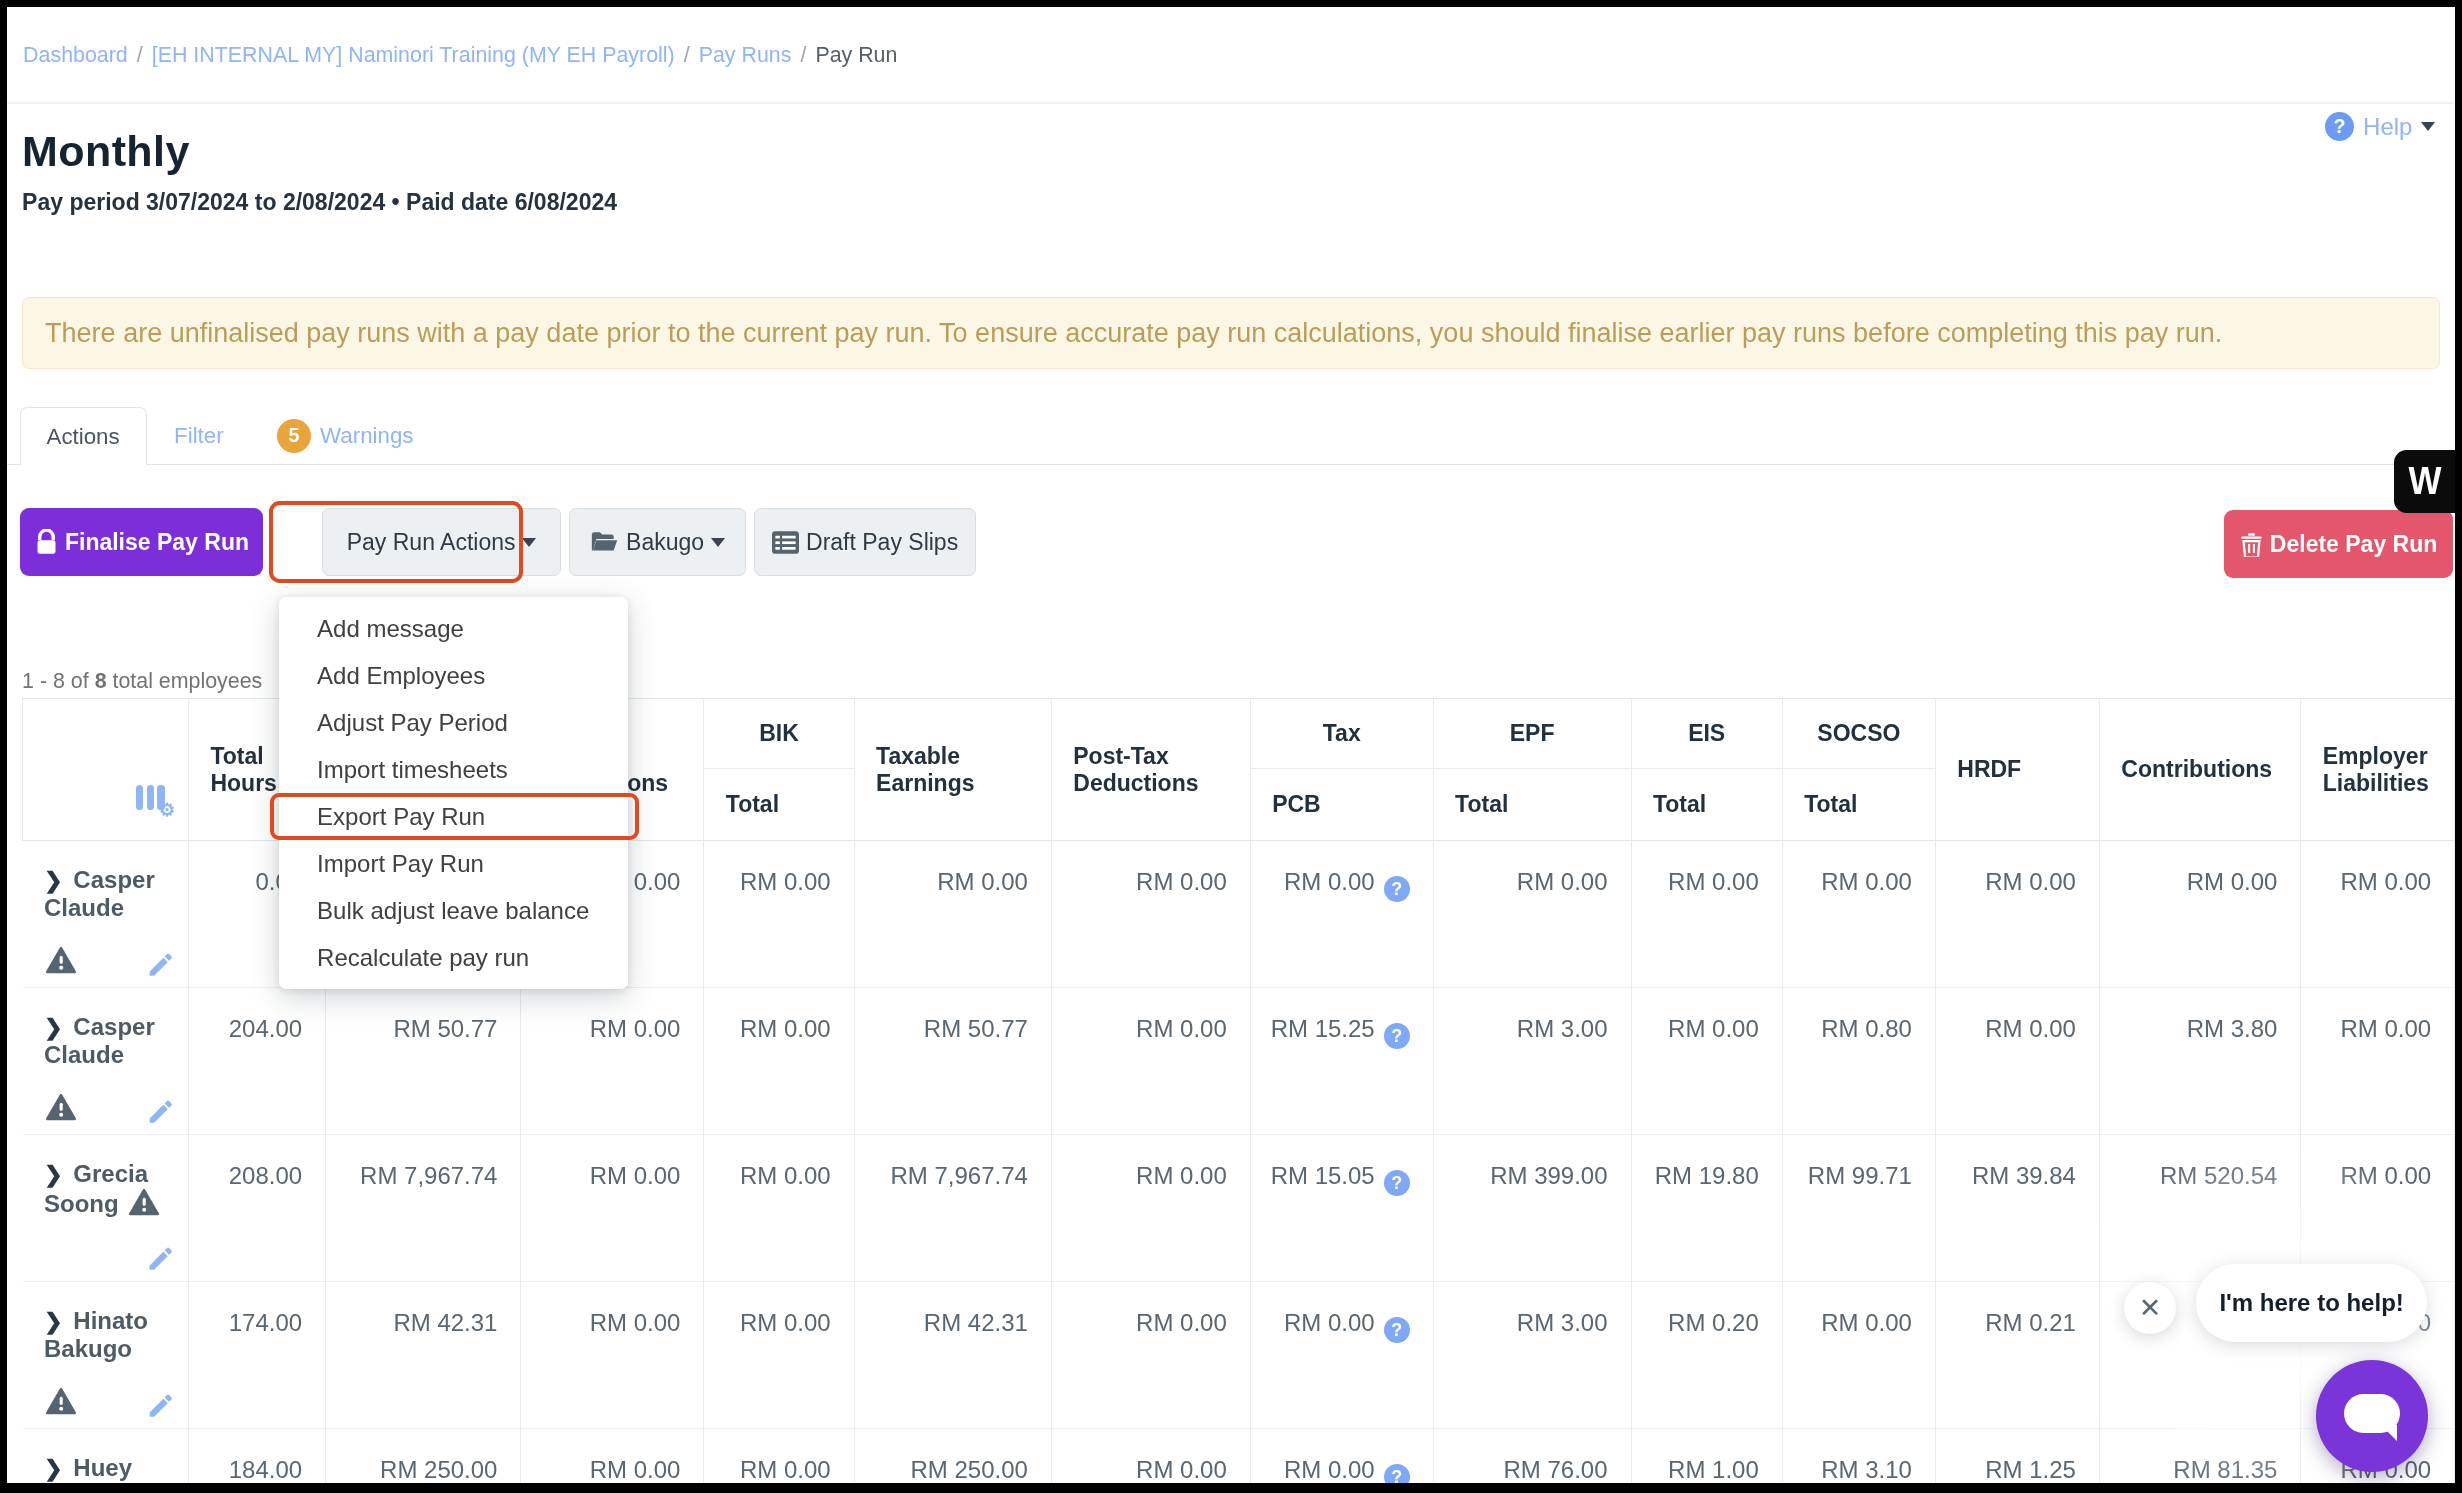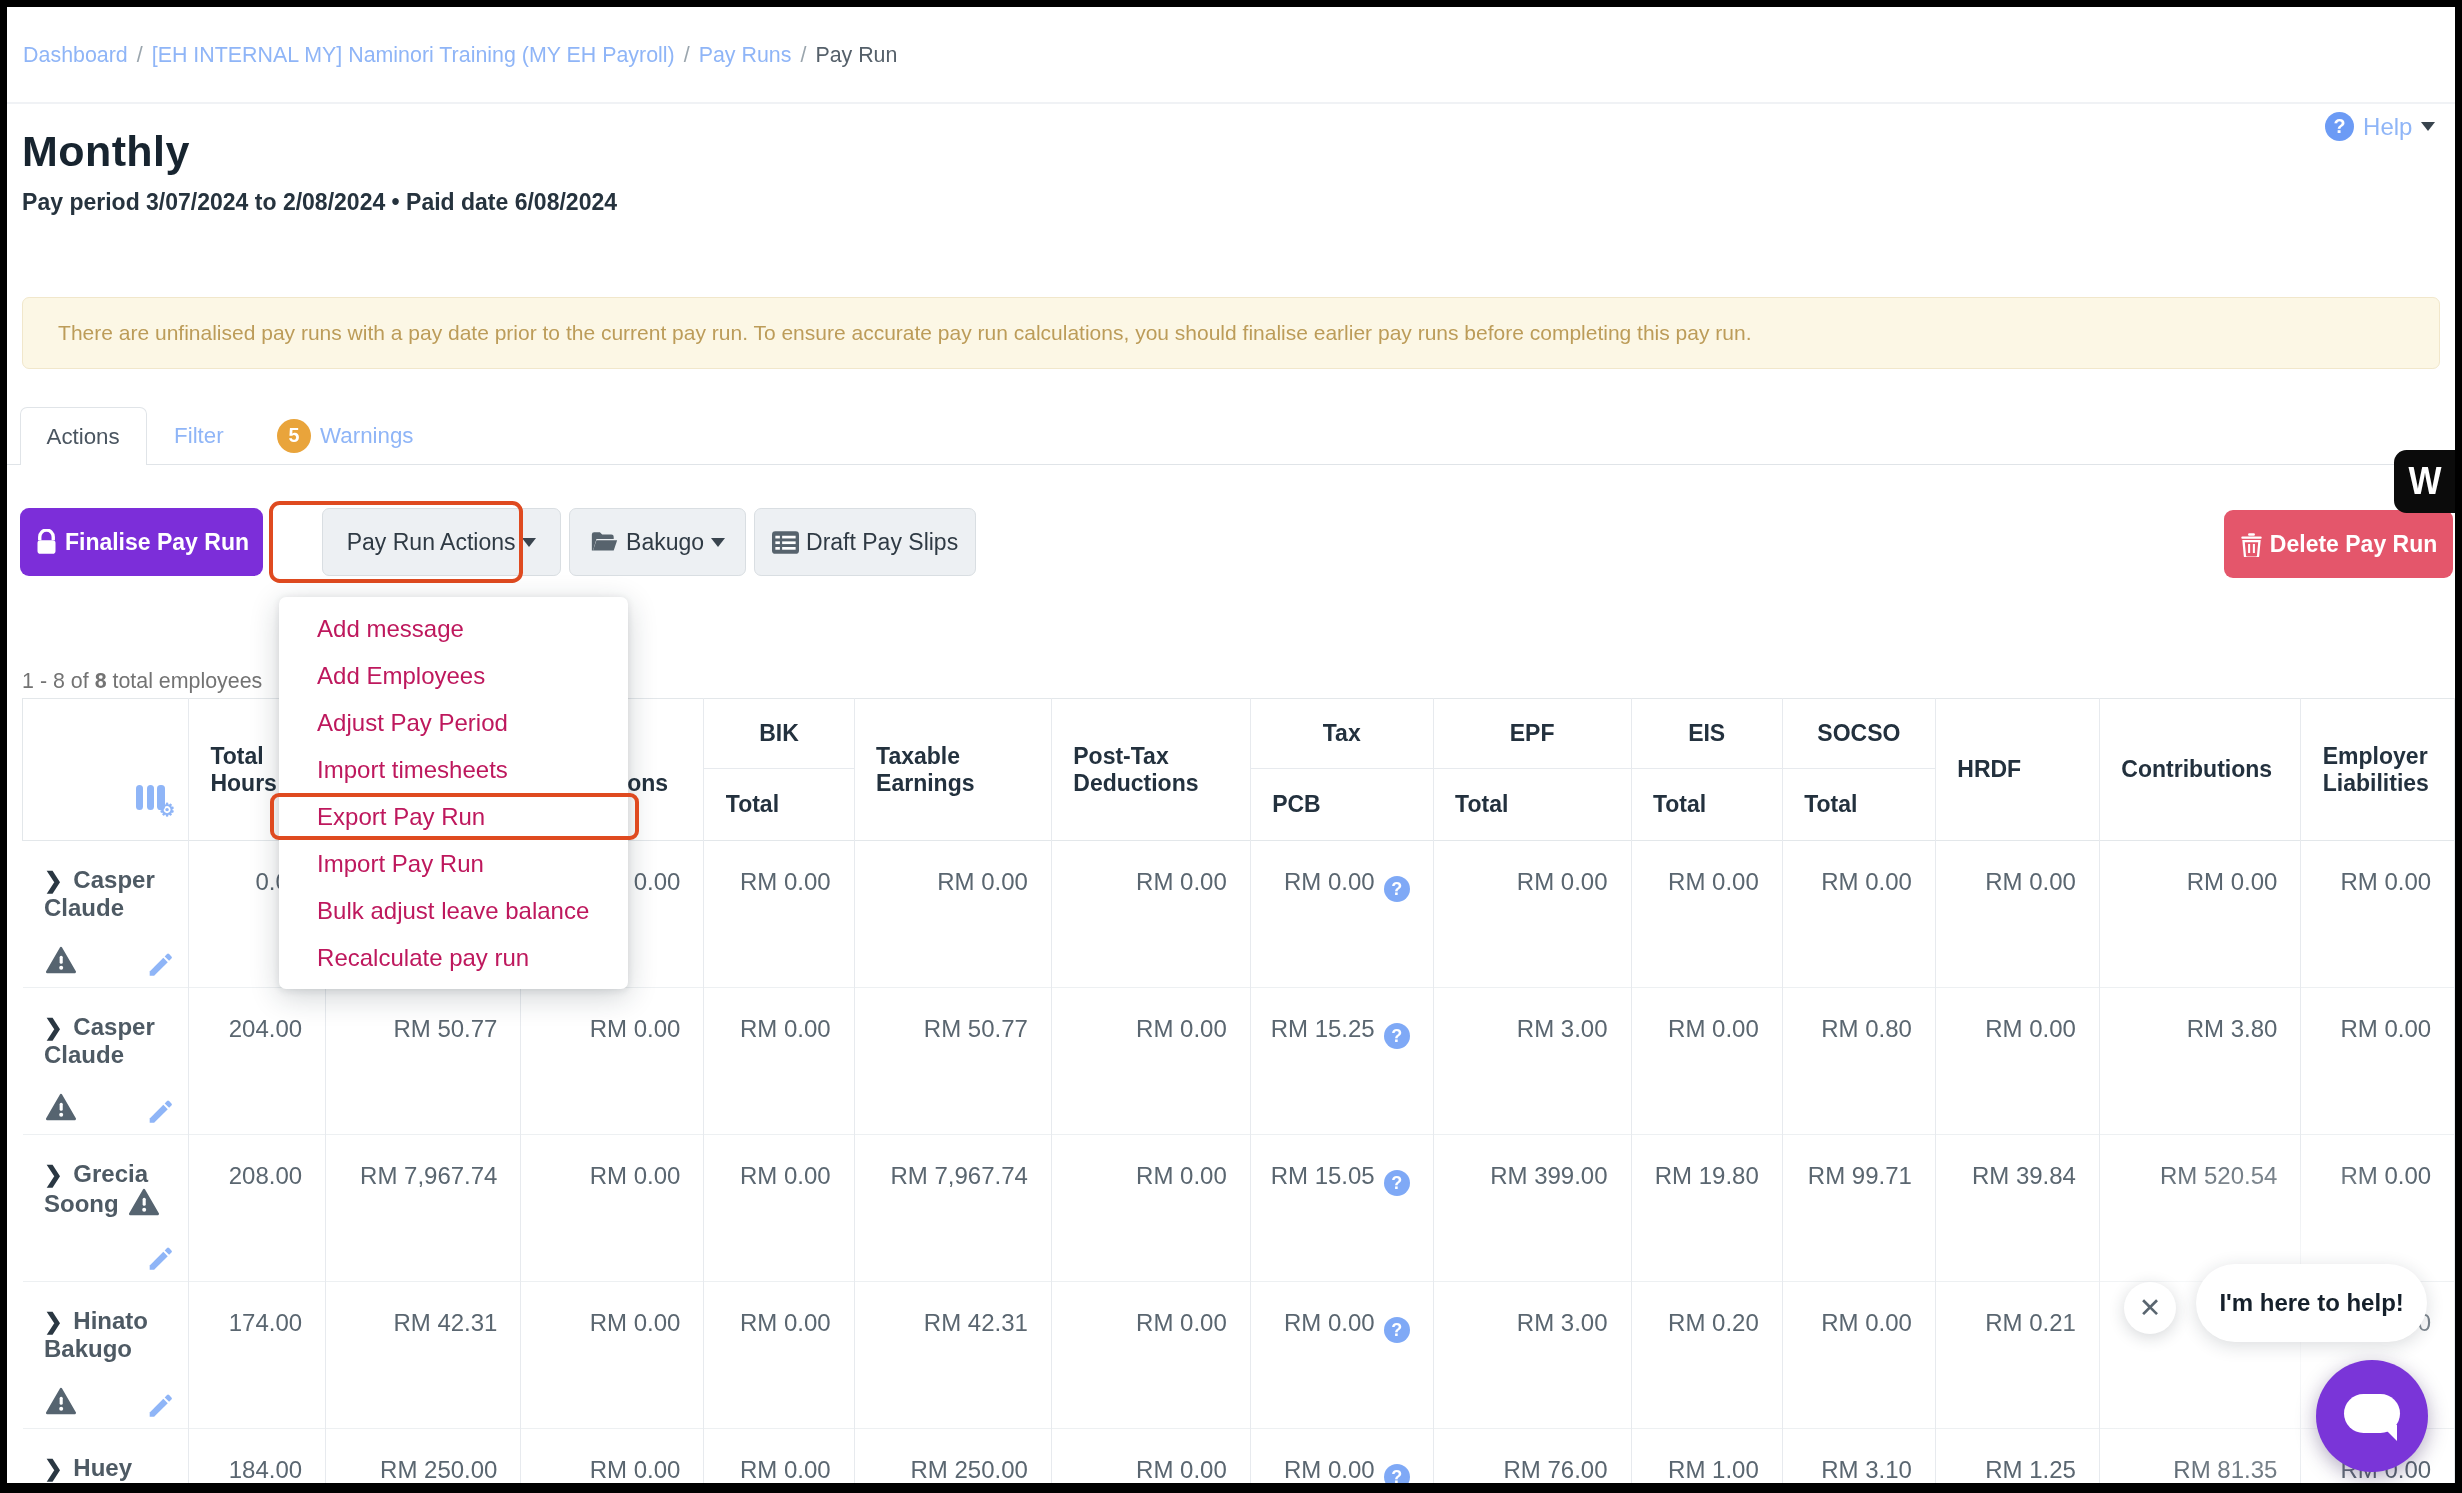--- a/index.html
+++ b/index.html
@@ -15,21 +15,21 @@
 
   
   .title{position:absolute;left:15px;top:120px;font-size:43px;font-weight:bold;color:#17242F;letter-spacing:0.4px;}
   .subtitle{position:absolute;left:15px;top:182px;font-size:23px;font-weight:600;color:#26333E;}
   .help{position:absolute;top:105px;right:19.7px;font-size:24px;color:#8FB5F7;display:flex;align-items:center;gap:9px;cursor:pointer;}
   .q-round{display:inline-flex;width:29px;height:29px;border-radius:50%;background:#6C9BF5;color:#fff;font-size:19.7px;font-weight:bold;align-items:center;justify-content:center;}
   .caret{display:inline-block;width:0;height:0;border-left:7.1px solid transparent;border-right:7.1px solid transparent;border-top:9px solid #39444E;}
 
   
   .banner{position:absolute;left:15px;top:290px;width:2416px;height:70px;background:#FCF7E5;border:0.9px solid #F1E7CB;border-radius:7.1px;display:flex;align-items:center;}
-  .banner span{margin-left:35px;font-size:21px;color:#BC9C59;}
+  .banner span{margin-left:22px;font-size:27px;color:#BC9C59;}
 
   
   .tabbar-line{position:absolute;left:0;top:457px;width:100%;height:0.9px;background:#E0E4E8;}
   .tab-active{position:absolute;left:12.5px;top:400px;width:125px;height:57px;background:#fff;border:0.9px solid #E0E4E8;border-bottom:none;border-radius:7.1px 7.1px 0 0;display:flex;align-items:center;justify-content:center;font-size:22.3px;color:#4A5560;z-index:2;text-align:right;}
   .tab-filter{position:absolute;left:167px;top:400px;height:57px;display:flex;align-items:center;font-size:22.3px;color:#8FB5F7;cursor:pointer;}
   .tab-warnings{position:absolute;left:270px;top:400px;height:57px;display:flex;align-items:center;gap:9px;font-size:22.3px;color:#8FB5F7;cursor:pointer;}
   .badge{display:inline-flex;width:34px;height:34px;border-radius:50%;background:#E9A43B;color:#fff;font-size:19.7px;font-weight:bold;align-items:center;justify-content:center;}
 
   
   .btn{position:absolute;top:501px;height:68px;border-radius:9px;display:flex;align-items:center;justify-content:center;font-size:23px;gap:7px;cursor:pointer;box-sizing:border-box;}
@@ -40,21 +40,21 @@
   .btn-draft{left:701px;width:222px;}
   .btn-delete{left:2207px;width:229px;top:503px;background:#E4566B;color:#fff;font-weight:600;margin-left:10px;}
   .hl-ring-btn{position:absolute;left:262px;top:494px;width:254px;height:82px;border:4.5px solid #DF4A20;border-radius:10.7px;box-sizing:border-box;pointer-events:none;z-index:6;}
 
   
   .wbadge{position:absolute;left:2387px;top:443px;width:61px;height:63px;background:#0B0B0B;border-radius:12.5px 0 0 12.5px;display:flex;align-items:center;justify-content:center;z-index:7;}
   .wbadge span{color:#fff;font-size:38px;font-weight:bold;transform:scaleX(.92);}
 
   
   .dropdown{position:absolute;left:272px;top:590px;width:349px;background:#fff;border-radius:7.1px;box-shadow:0 7.1px 30px rgba(25,39,52,.20),0 1.8px 7.1px rgba(25,39,52,.10);padding:8px 0;z-index:10;}
-  .dd-item{position:relative;height:47px;line-height:47px;padding-left:38px;font-size:24px;color:#be185d;cursor:pointer;white-space:nowrap;}
+  .dd-item{position:relative;height:47px;line-height:47px;padding-left:38px;font-size:24px;color:#404040;cursor:pointer;white-space:nowrap;}
   .dd-item .hl-ring{position:absolute;left:-9px;right:-10.7px;top:0;bottom:0;border:4.5px solid #DF4A20;border-radius:9px;pointer-events:none;}
 
   
   .summary{position:absolute;left:15px;top:662px;font-size:21.4px;color:#737373;}
   .summary b{font-weight:bold;}
   .paytable{position:absolute;left:15px;top:691px;border-collapse:collapse;table-layout:fixed;background:#fff;}
   .paytable th,.paytable td{border-right:0.9px solid #E7EAEE;box-sizing:border-box;font-weight:normal;}
   .paytable tr.h1 th{height:70px;}
   .paytable tr.h2 th{height:72px;}
   .paytable th{font-size:23px;font-weight:600;color:#23313E;text-align:left;padding:0 19.7px 0 21.4px;background:#fff;}

